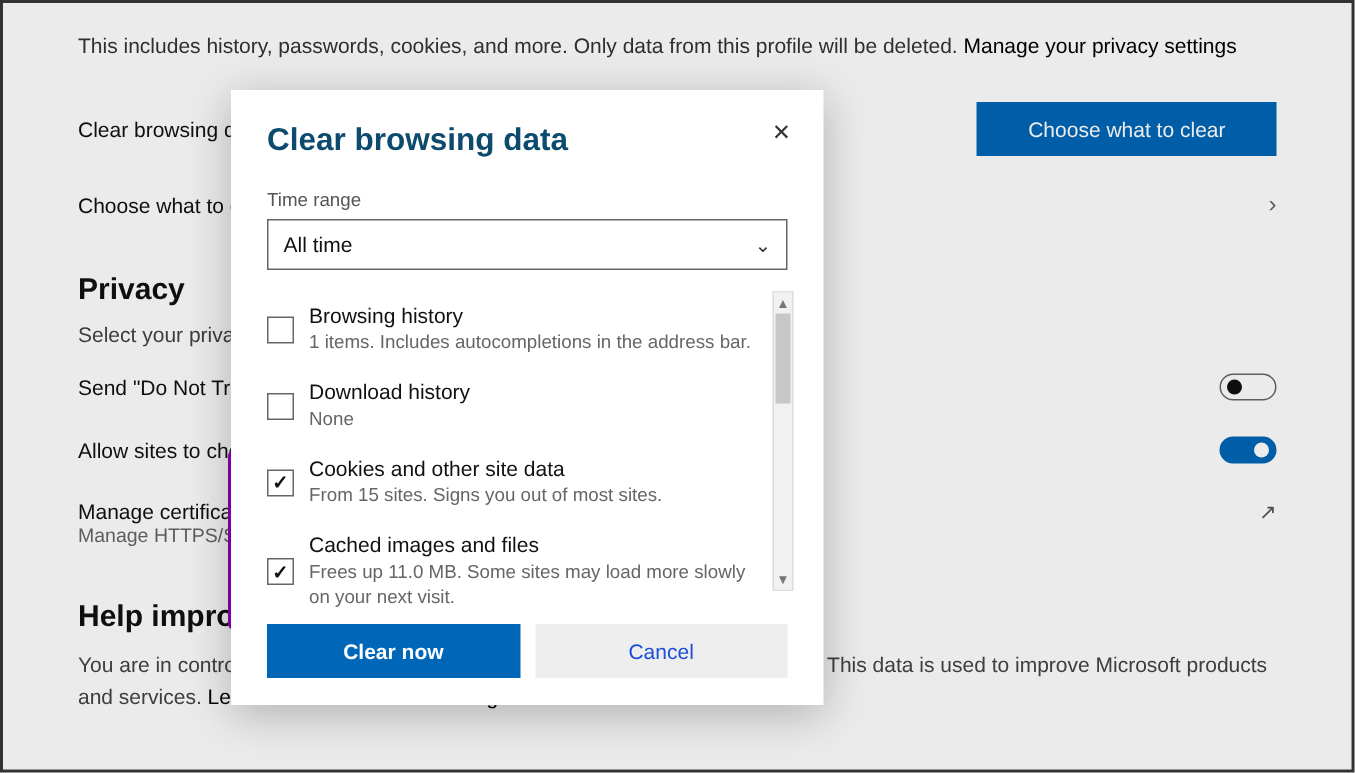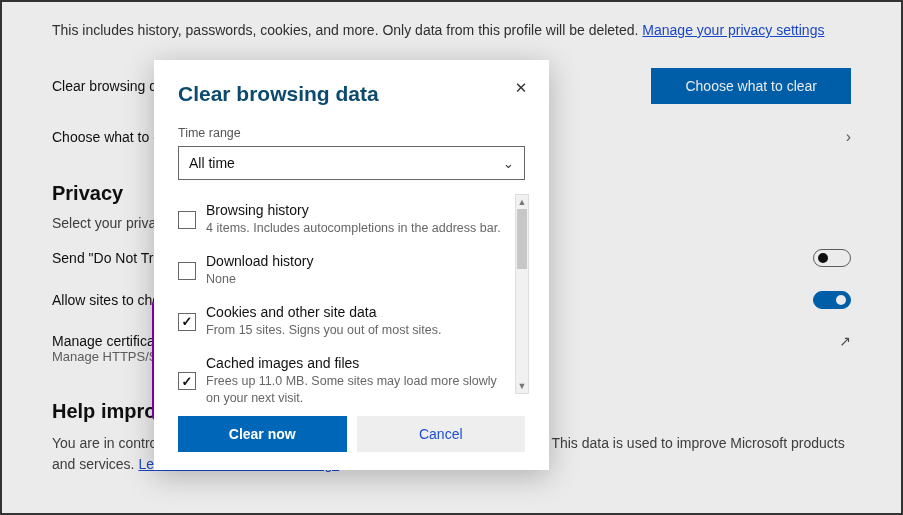--- a/index.html
+++ b/index.html
@@ -19,21 +19,21 @@
     z-index: 5;
     pointer-events: none;
   }
   .page {
     padding: 20px 50px;
     position: relative;
     font-size: 14px;
     color: #333;
   }
   .intro-line { margin-bottom: 18px; color: #333; }
-  .link { color: #1d4ed8; text-decoration: underline; cursor: pointer; }
+  .link { color: #000000; cursor: pointer; }
   .row {
     display: flex;
     justify-content: space-between;
     align-items: center;
     padding: 12px 0;
     font-size: 14px;
   }
   .row-label { color: #111; }
   .btn-primary {
     background: #0067b8;
@@ -181,21 +181,21 @@
       <div class="fake-scroll">
         <div class="arrow">▲</div>
         <div class="thumb"></div>
         <div class="arrow" style="position:absolute;bottom:0;left:0;right:0;">▼</div>
       </div>
 
       <div class="opt">
         <div class="cb"></div>
         <div class="opt-text">
           <div class="t">Browsing history</div>
-          <div class="d">4 items. Includes autocompletions in the address bar.</div>
+          <div class="d">1 items. Includes autocompletions in the address bar.</div>
         </div>
       </div>
 
       <div class="opt">
         <div class="cb"></div>
         <div class="opt-text">
           <div class="t">Download history</div>
           <div class="d">None</div>
         </div>
       </div>

